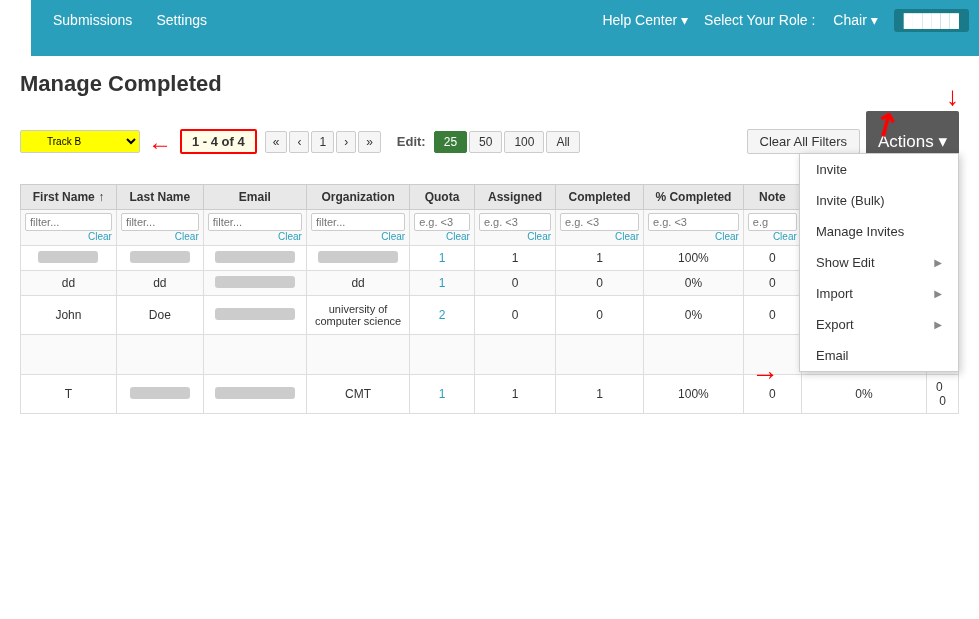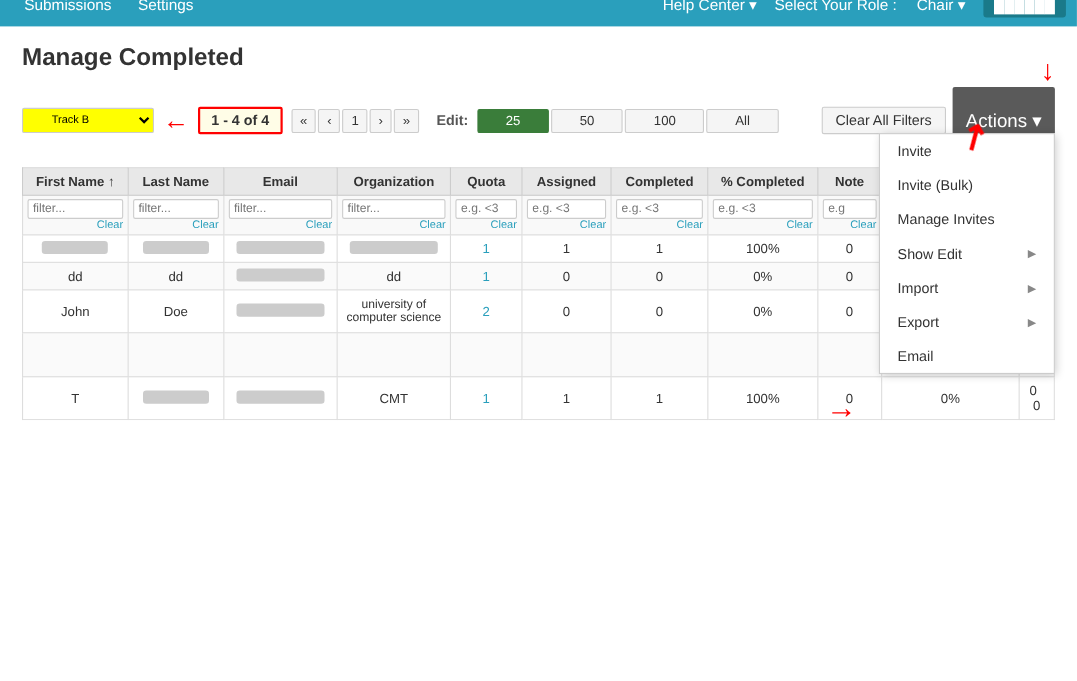--- a/index.html
+++ b/index.html
@@ -1,39 +1,39 @@
 <!DOCTYPE html>
 <html><head>
   <meta charset="utf-8">
   <style>
     * { box-sizing: border-box; margin: 0; padding: 0; }
     body { font-family: Arial, sans-serif; font-size: 13px; background: #fff; width: 979px; min-height: 619px; overflow-x: hidden; }
 
     
-    .navbar { background: #2a9fbc; display: flex; align-items: flex-end; padding: 0 10px; height: 24px; }
+    .navbar { background: #2a9fbc; display: flex; align-items: flex-start; padding: 0 10px; height: 56px; margin-left: 31px; }
     .navbar a { color: #fff; text-decoration: none; padding: 0 12px; font-size: 14px; line-height: 40px; }
     .navbar .nav-left { display: flex; align-items: center; }
     .navbar .nav-right { margin-left: auto; display: flex; align-items: center; gap: 4px; }
     .navbar .nav-right a { font-size: 14px; }
     .role-label { color: #fff; font-size: 14px; margin-right: 2px; }
     .user-btn { background: #1a7a8a; color: #fff; border: none; padding: 4px 10px; border-radius: 3px; font-size: 13px; cursor: pointer; }
 
     
     .page-content { padding: 15px 20px; }
     .page-title { font-size: 22px; font-weight: bold; color: #333; margin-bottom: 14px; }
 
     
     .toolbar { display: flex; align-items: center; gap: 8px; margin-bottom: 12px; flex-wrap: wrap; }
     .track-select { background: #ffff00; border: 1px solid #ccc; padding: 4px 22px; font-size: 10px; min-width: 120px; cursor: pointer; border-radius: 2px; }
     .pagination-info { border: 2px solid red; padding: 3px 10px; font-weight: bold; color: #333; font-size: 13px; background: #fffde7; border-radius: 2px; }
     .pag-btns { display: flex; gap: 2px; }
     .pag-btn { border: 1px solid #ccc; background: #f5f5f5; padding: 3px 7px; cursor: pointer; font-size: 12px; border-radius: 2px; color: #333; }
     .show-label { font-weight: bold; color: #555; margin-left: 8px; }
     .show-btns { display: flex; gap: 2px; }
-    .show-btn { border: 1px solid #ccc; background: #f5f5f5; padding: 3px 25px; cursor: pointer; font-size: 12px; border-radius: 2px; color: #333; text-align: center; }
+    .show-btn { border: 1px solid #ccc; background: #f5f5f5; padding: 3px 9px; cursor: pointer; font-size: 12px; border-radius: 2px; color: #333; text-align: center; }
     .show-btn.active { background: #3a7d3a; color: #fff; border-color: #3a7d3a; }
     .toolbar-right { margin-left: auto; display: flex; align-items: center; gap: 6px; position: relative; }
     .clear-btn { border: 1px solid #ccc; background: #f5f5f5; padding: 4px 12px; cursor: pointer; font-size: 13px; border-radius: 2px; color: #333; }
     .actions-btn { background: #5a5a5a; color: #fff; border: none; padding: 20px 12px; cursor: pointer; font-size: 17px; border-radius: 2px; display: flex; align-items: center; gap: 4px; }
 
     
     .dropdown-menu { position: absolute; top: 42px; right: 0; background: #fff; border: 1px solid #ccc; box-shadow: 2px 2px 8px rgba(0,0,0,0.2); z-index: 100; min-width: 160px; }
     .dropdown-menu .menu-item { padding: 8px 16px; cursor: pointer; font-size: 13px; color: #333; display: flex; align-items: center; justify-content: space-between; }
     .menu-arrow { font-size: 10px; color: #888; }
 

